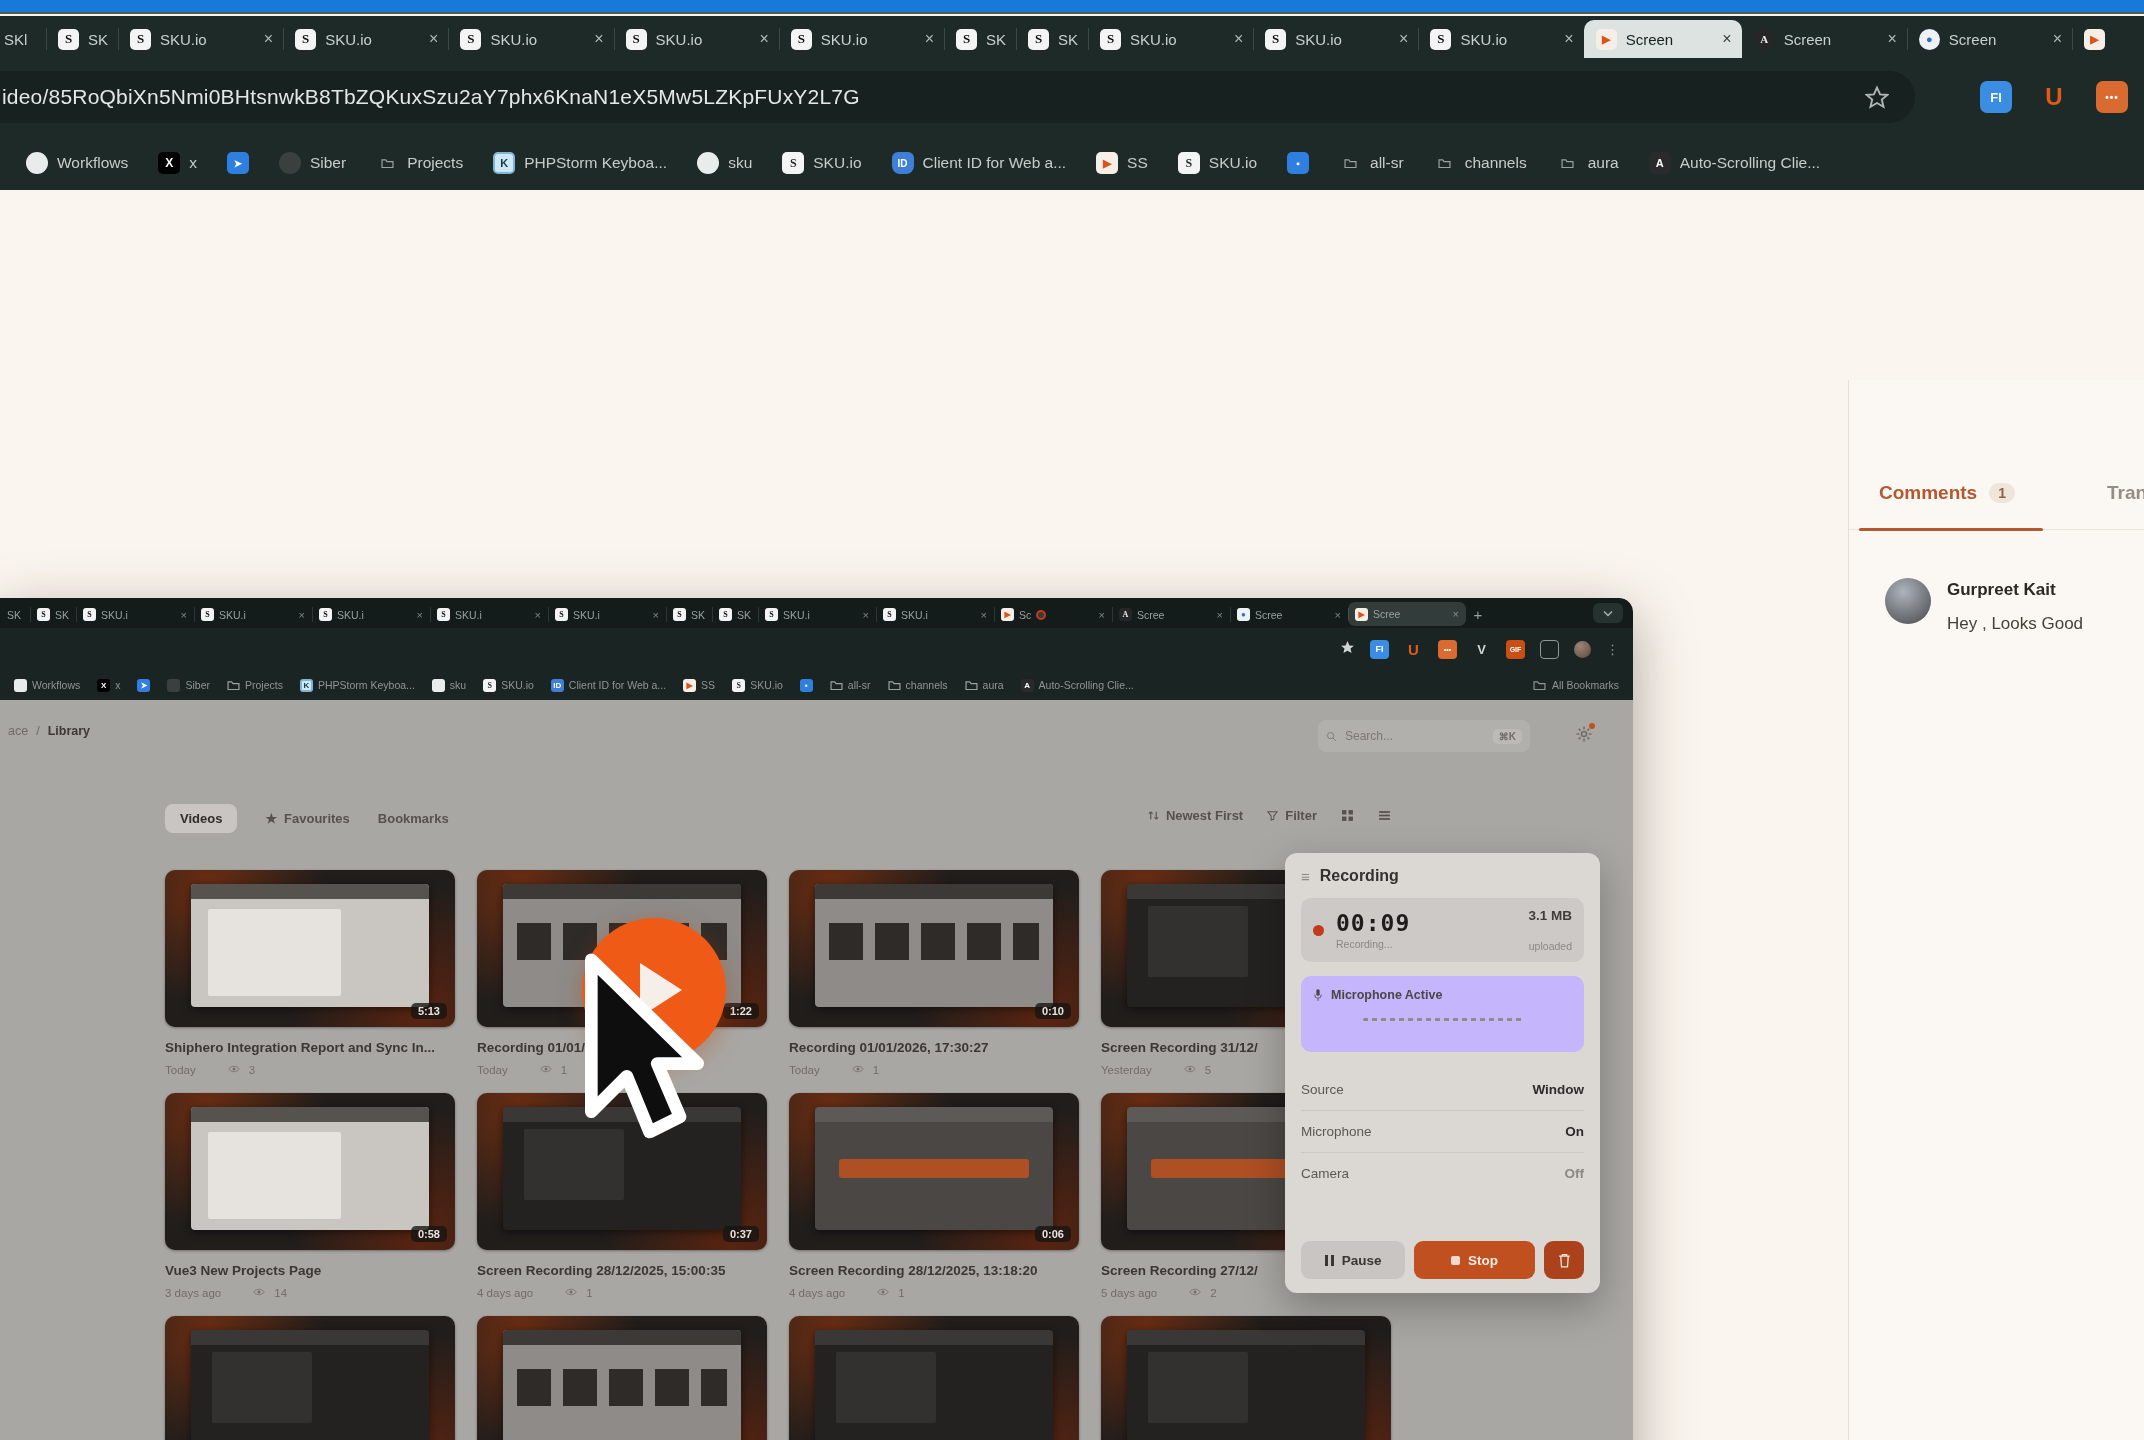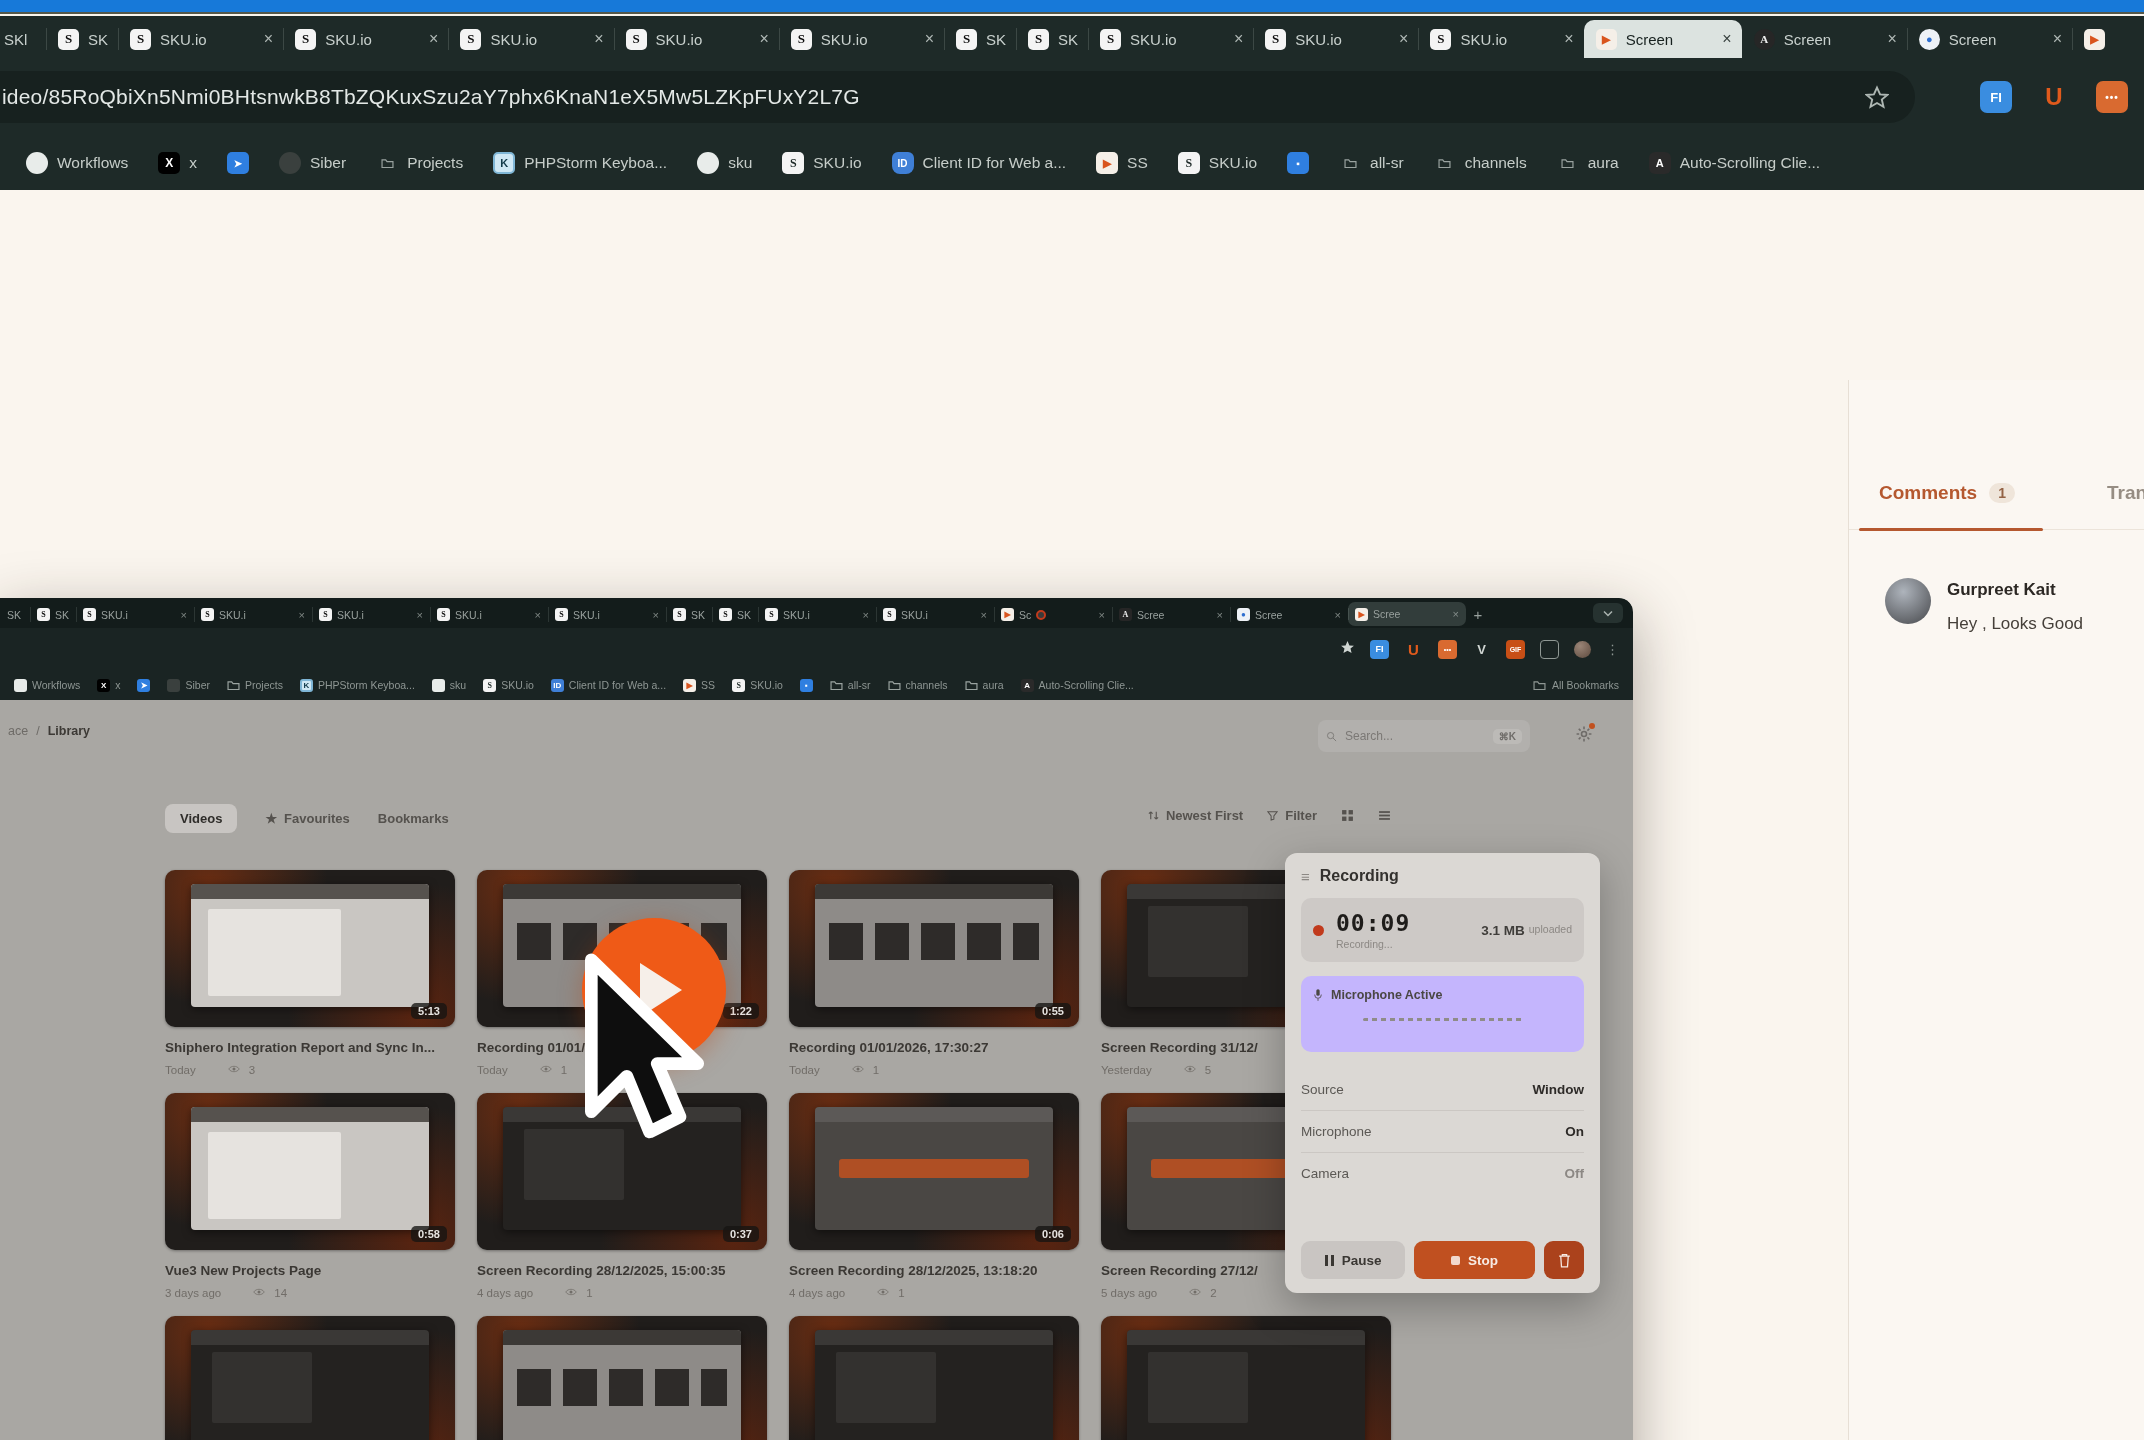--- a/index.html
+++ b/index.html
@@ -156,21 +156,21 @@
   
   .rec-panel{position:absolute;left:1285px;top:255px;width:315px;height:440px;background:#dbd8d4;border-radius:12px;
      box-shadow:0 14px 40px rgba(0,0,0,.28);padding:14px 16px;color:#33312e}
   .rec-head{display:flex;align-items:center;gap:10px;font-size:16px;font-weight:700}
   .rec-head .drag{color:#8c8884;font-size:15px}
   .rec-timer{margin-top:13px;background:#cdc9c6;border-radius:10px;height:64px;display:flex;align-items:center;padding:0 12px}
   .rec-dot{width:11px;height:11px;border-radius:50%;background:#c13a1c;flex:0 0 auto}
   .rec-time-col{margin-left:12px;display:flex;flex-direction:column;gap:2px}
   .rec-time{font-family:"DejaVu Sans Mono",monospace;font-size:23px;font-weight:700;color:#1e1c1a;letter-spacing:1px}
   .rec-status{font-size:10.5px;color:#8c8884}
-  .rec-size-col{margin-left:auto;text-align:right;display:flex;flex-direction:row;gap:4px}
+  .rec-size-col{margin-left:auto;text-align:right;display:flex;flex-direction:column;gap:17px}
   .rec-size{font-size:13.5px;font-weight:700;color:#3f3d3a}
   .rec-sub{font-size:10.5px;color:#8c8884}
   .rec-mic{margin-top:14px;background:#c4b5fd;border-radius:10px;height:76px;padding:12px 12px 0}
   .mic-row{display:flex;align-items:center;gap:8px;font-size:12.5px;font-weight:600;color:#4a4744}
   .waveform{width:160px;height:3px;margin:16px auto 0;border-radius:2px;
      background:repeating-linear-gradient(90deg,#8f8c88 0,#8f8c88 5px,rgba(0,0,0,0) 5px,rgba(0,0,0,0) 9px)}
   #rec-rows{margin-top:16px;display:flex;flex-direction:column}
   .rec-row{height:42px;display:flex;align-items:center;border-top:1px solid #cbc7c3;font-size:13.5px}
   .rec-row:first-child{border-top:none}
   .rec-row .rlabel{color:#5b5854}
@@ -654,21 +654,21 @@
               <span><svg viewBox="0 0 16 12" width="12" height="10">
                   <path d="M1 6 C4 1.2 12 1.2 15 6 C12 10.8 4 10.8 1 6 Z" fill="none" stroke="currentColor"></path>
                   <circle cx="8" cy="6" r="2" fill="currentColor"></circle>
                 </svg></span>
               <span>1</span>
             </div>
           </div>
           <div class="card">
             <div class="thumb t-grid">
               <span class="win"></span>
-              <span class="dur">0:55</span>
+              <span class="dur">0:10</span>
             </div>
             <div class="c-title">Recording 01/01/2026, 17:30:27</div>
             <div class="c-meta">
               <span>Today</span>
               <span class="gap"></span>
               <span><svg viewBox="0 0 16 12" width="12" height="10">
                   <path d="M1 6 C4 1.2 12 1.2 15 6 C12 10.8 4 10.8 1 6 Z" fill="none" stroke="currentColor"></path>
                   <circle cx="8" cy="6" r="2" fill="currentColor"></circle>
                 </svg></span>
               <span>1</span>

